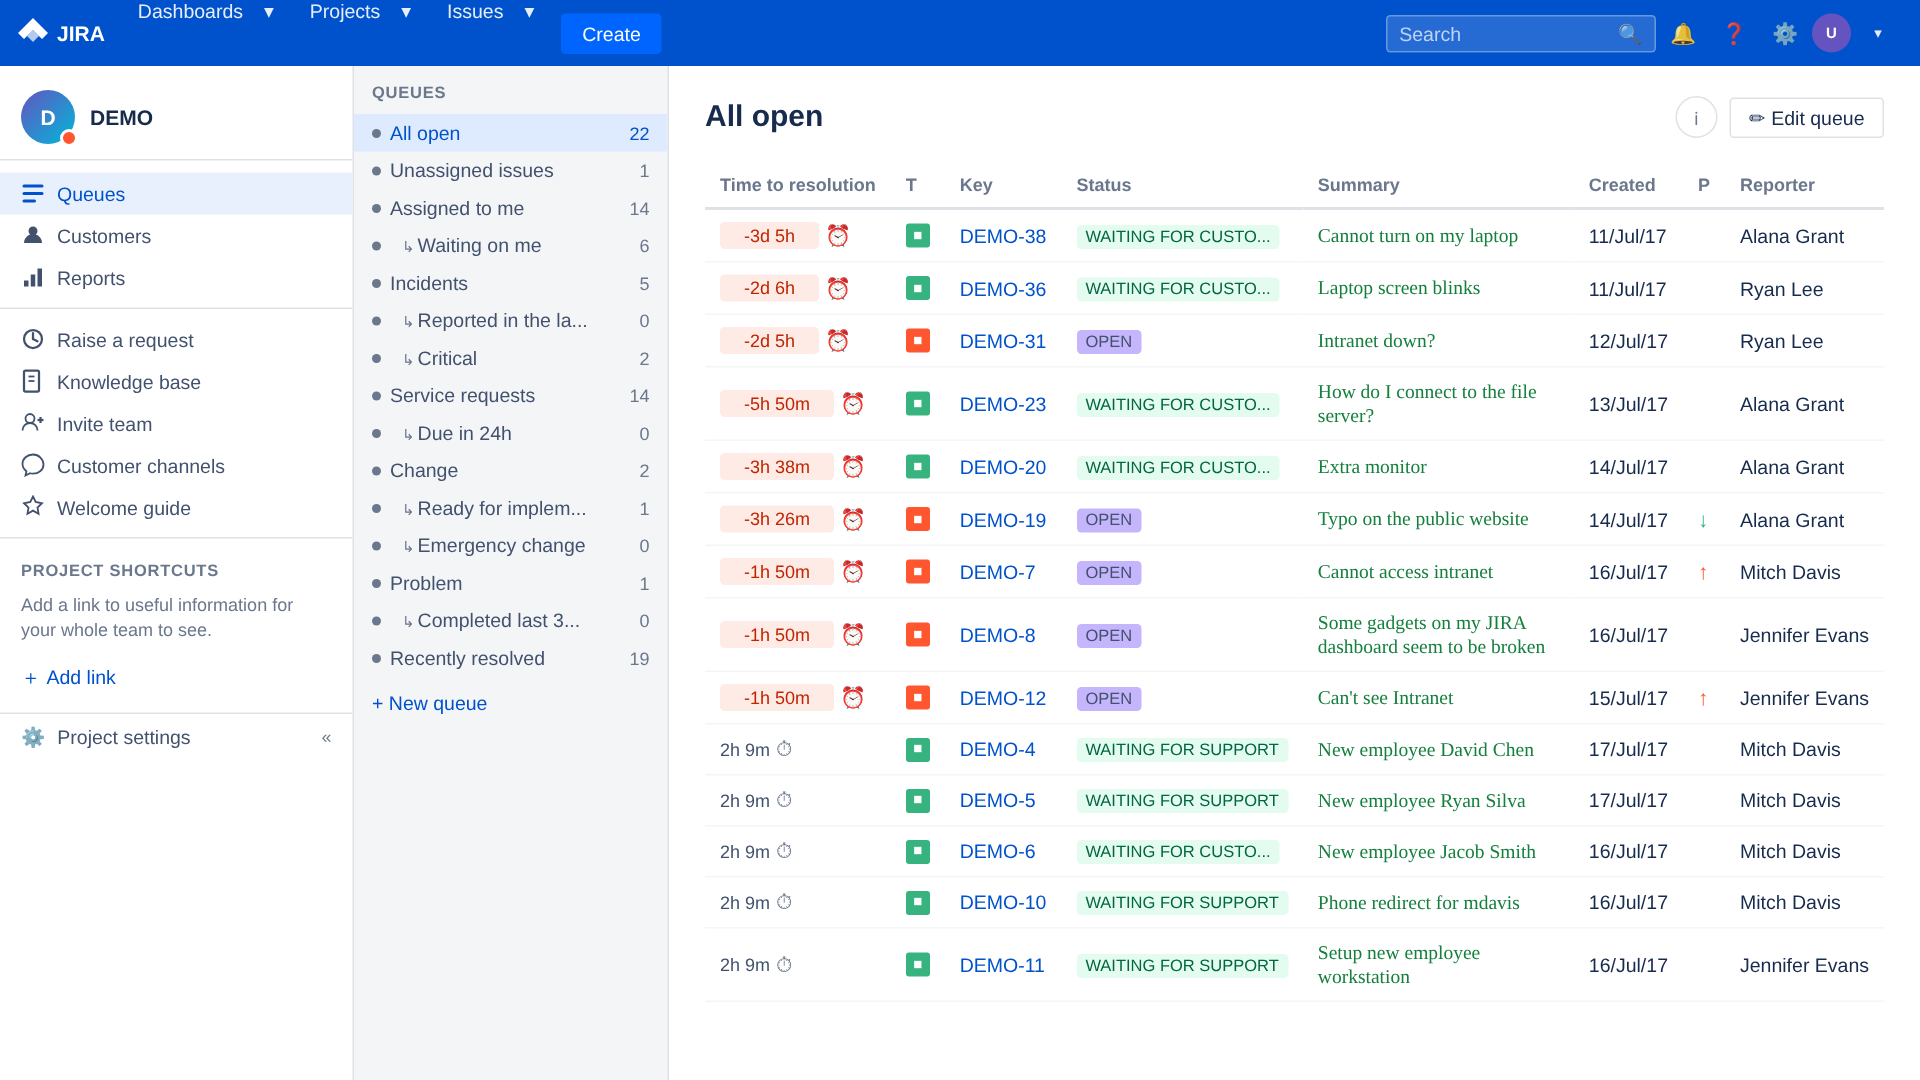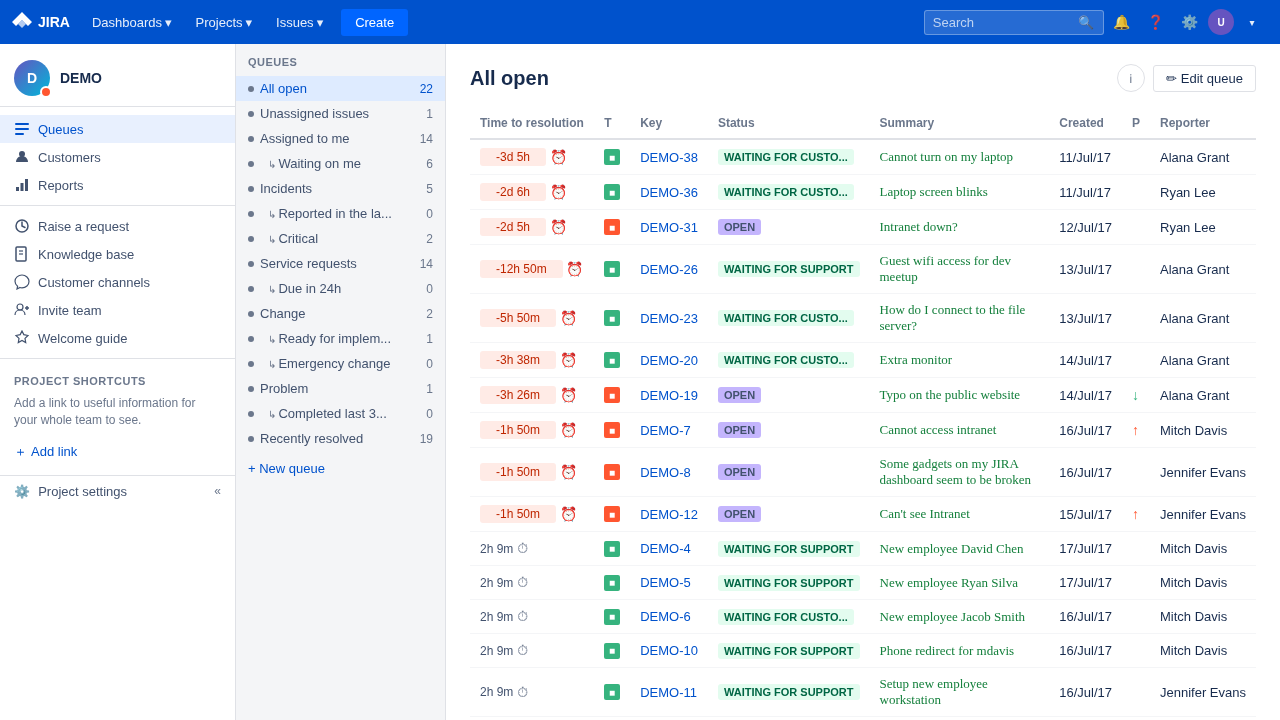--- a/index.html
+++ b/index.html
@@ -18,24 +18,24 @@
     .jira-logo {
       display: flex; align-items: center; gap: 6px;
       color: white; font-weight: bold; font-size: 14px;
       margin-right: 8px;
     }
     .jira-logo svg { width: 20px; height: 20px; }
     .nav-menu-item {
       color: rgba(255,255,255,0.9);
       padding: 0 10px;
       height: 44px;
-      display: flex; align-items: center;
-      cursor: pointer;
-      font-size: 13px;
-      gap: 3px;
+      display: flex; align-items: flex-start;
+      cursor: pointer;
+      font-size: 13px;
+      gap: 14px;
     }
     .create-btn {
       background: #0065ff;
       color: white;
       border: none;
       padding: 6px 14px;
       border-radius: 3px;
       cursor: pointer;
       font-size: 13px;
       font-weight: 500;
@@ -308,21 +308,21 @@
       text-decoration: none;
       font-size: 13px;
       white-space: nowrap;
     }
 
     .status-badge {
       display: inline-block;
       padding: 2px 6px;
       border-radius: 3px;
       font-size: 11px;
-      font-weight: 700;
+      font-weight: 400;
       white-space: nowrap;
     }
     .status-waiting-cust { background: #e3fcef; color: #006644; }
     .status-waiting-support { background: #e3fcef; color: #006644; }
     .status-open { background: #c4b5fd; color: #42526e; }
 
     .priority-icon { font-size: 14px; }
     .priority-up { color: #ff5630; }
     .priority-down { color: #36b37e; }
 
@@ -415,32 +415,32 @@
       <div class="sidebar-nav-item">
         <svg viewBox="0 0 16 16" fill="#42526e">
             <rect x="2" y="1" width="10" height="14" rx="1" stroke="#42526e" stroke-width="1.5" fill="none"></rect>
             <line x1="5" y1="5" x2="9" y2="5" stroke="#42526e" stroke-width="1.2"></line>
             <line x1="5" y1="8" x2="9" y2="8" stroke="#42526e" stroke-width="1.2"></line>
           </svg>
         <span>Knowledge base</span>
       </div>
       <div class="sidebar-nav-item">
         <svg viewBox="0 0 16 16" fill="#42526e">
-            <path d="M8 1C4.1 1 1 3.8 1 7.2c0 2 1 3.8 2.6 5l-.6 2.8 3-1.5c.6.2 1.3.3 2 .3 3.9 0 7-2.8 7-6.2S11.9 1 8 1z" stroke="#42526e" stroke-width="1.2" fill="none"></path>
-          </svg>
-        <span>Customer channels</span>
-      </div>
-      <div class="sidebar-nav-item">
-        <svg viewBox="0 0 16 16" fill="#42526e">
             <circle cx="6" cy="5" r="3" stroke="#42526e" stroke-width="1.2" fill="none"></circle>
             <path d="M1 13c0-2.8 2.2-5 5-5s5 2.2 5 5" stroke="#42526e" stroke-width="1.2" fill="none"></path>
             <line x1="13" y1="4" x2="13" y2="8" stroke="#42526e" stroke-width="1.5"></line>
             <line x1="11" y1="6" x2="15" y2="6" stroke="#42526e" stroke-width="1.5"></line>
           </svg>
         <span>Invite team</span>
+      </div>
+      <div class="sidebar-nav-item">
+        <svg viewBox="0 0 16 16" fill="#42526e">
+            <path d="M8 1C4.1 1 1 3.8 1 7.2c0 2 1 3.8 2.6 5l-.6 2.8 3-1.5c.6.2 1.3.3 2 .3 3.9 0 7-2.8 7-6.2S11.9 1 8 1z" stroke="#42526e" stroke-width="1.2" fill="none"></path>
+          </svg>
+        <span>Customer channels</span>
       </div>
       <div class="sidebar-nav-item">
         <svg viewBox="0 0 16 16" fill="#42526e">
             <path d="M8 1l1.8 3.6L14 5.5l-3 2.9.7 4.1L8 10.4l-3.7 2.1.7-4.1L2 5.5l4.2-.9z" stroke="#42526e" stroke-width="1.2" fill="none"></path>
           </svg>
         <span>Welcome guide</span>
       </div>
 
       <hr class="sidebar-divider">
 
@@ -635,44 +635,20 @@
       <td>12/Jul/17</td>
       <td>
         
         
       </td>
       <td class="reporter-cell">Ryan Lee</td>
     </tr>
           <tr>
       <td>
         <div class="time-cell">
-          <span class="time-overdue">-12h 50m</span>
-          <span class="time-icon-red">⏰</span>
-        </div>
-      </td>
-      <td>
-        <div class="type-icon green">■</div>
-      </td>
-      <td>
-        <a class="key-link" href="#">DEMO-26</a>
-      </td>
-      <td>
-        <span class="status-badge status-waiting-support">WAITING FOR SUPPORT</span>
-      </td>
-      <td class="summary-cell">Guest wifi access for dev meetup</td>
-      <td>13/Jul/17</td>
-      <td>
-        
-        
-      </td>
-      <td class="reporter-cell">Alana Grant</td>
-    </tr>
-          <tr>
-      <td>
-        <div class="time-cell">
           <span class="time-overdue">-5h 50m</span>
           <span class="time-icon-red">⏰</span>
         </div>
       </td>
       <td>
         <div class="type-icon green">■</div>
       </td>
       <td>
         <a class="key-link" href="#">DEMO-23</a>
       </td>

